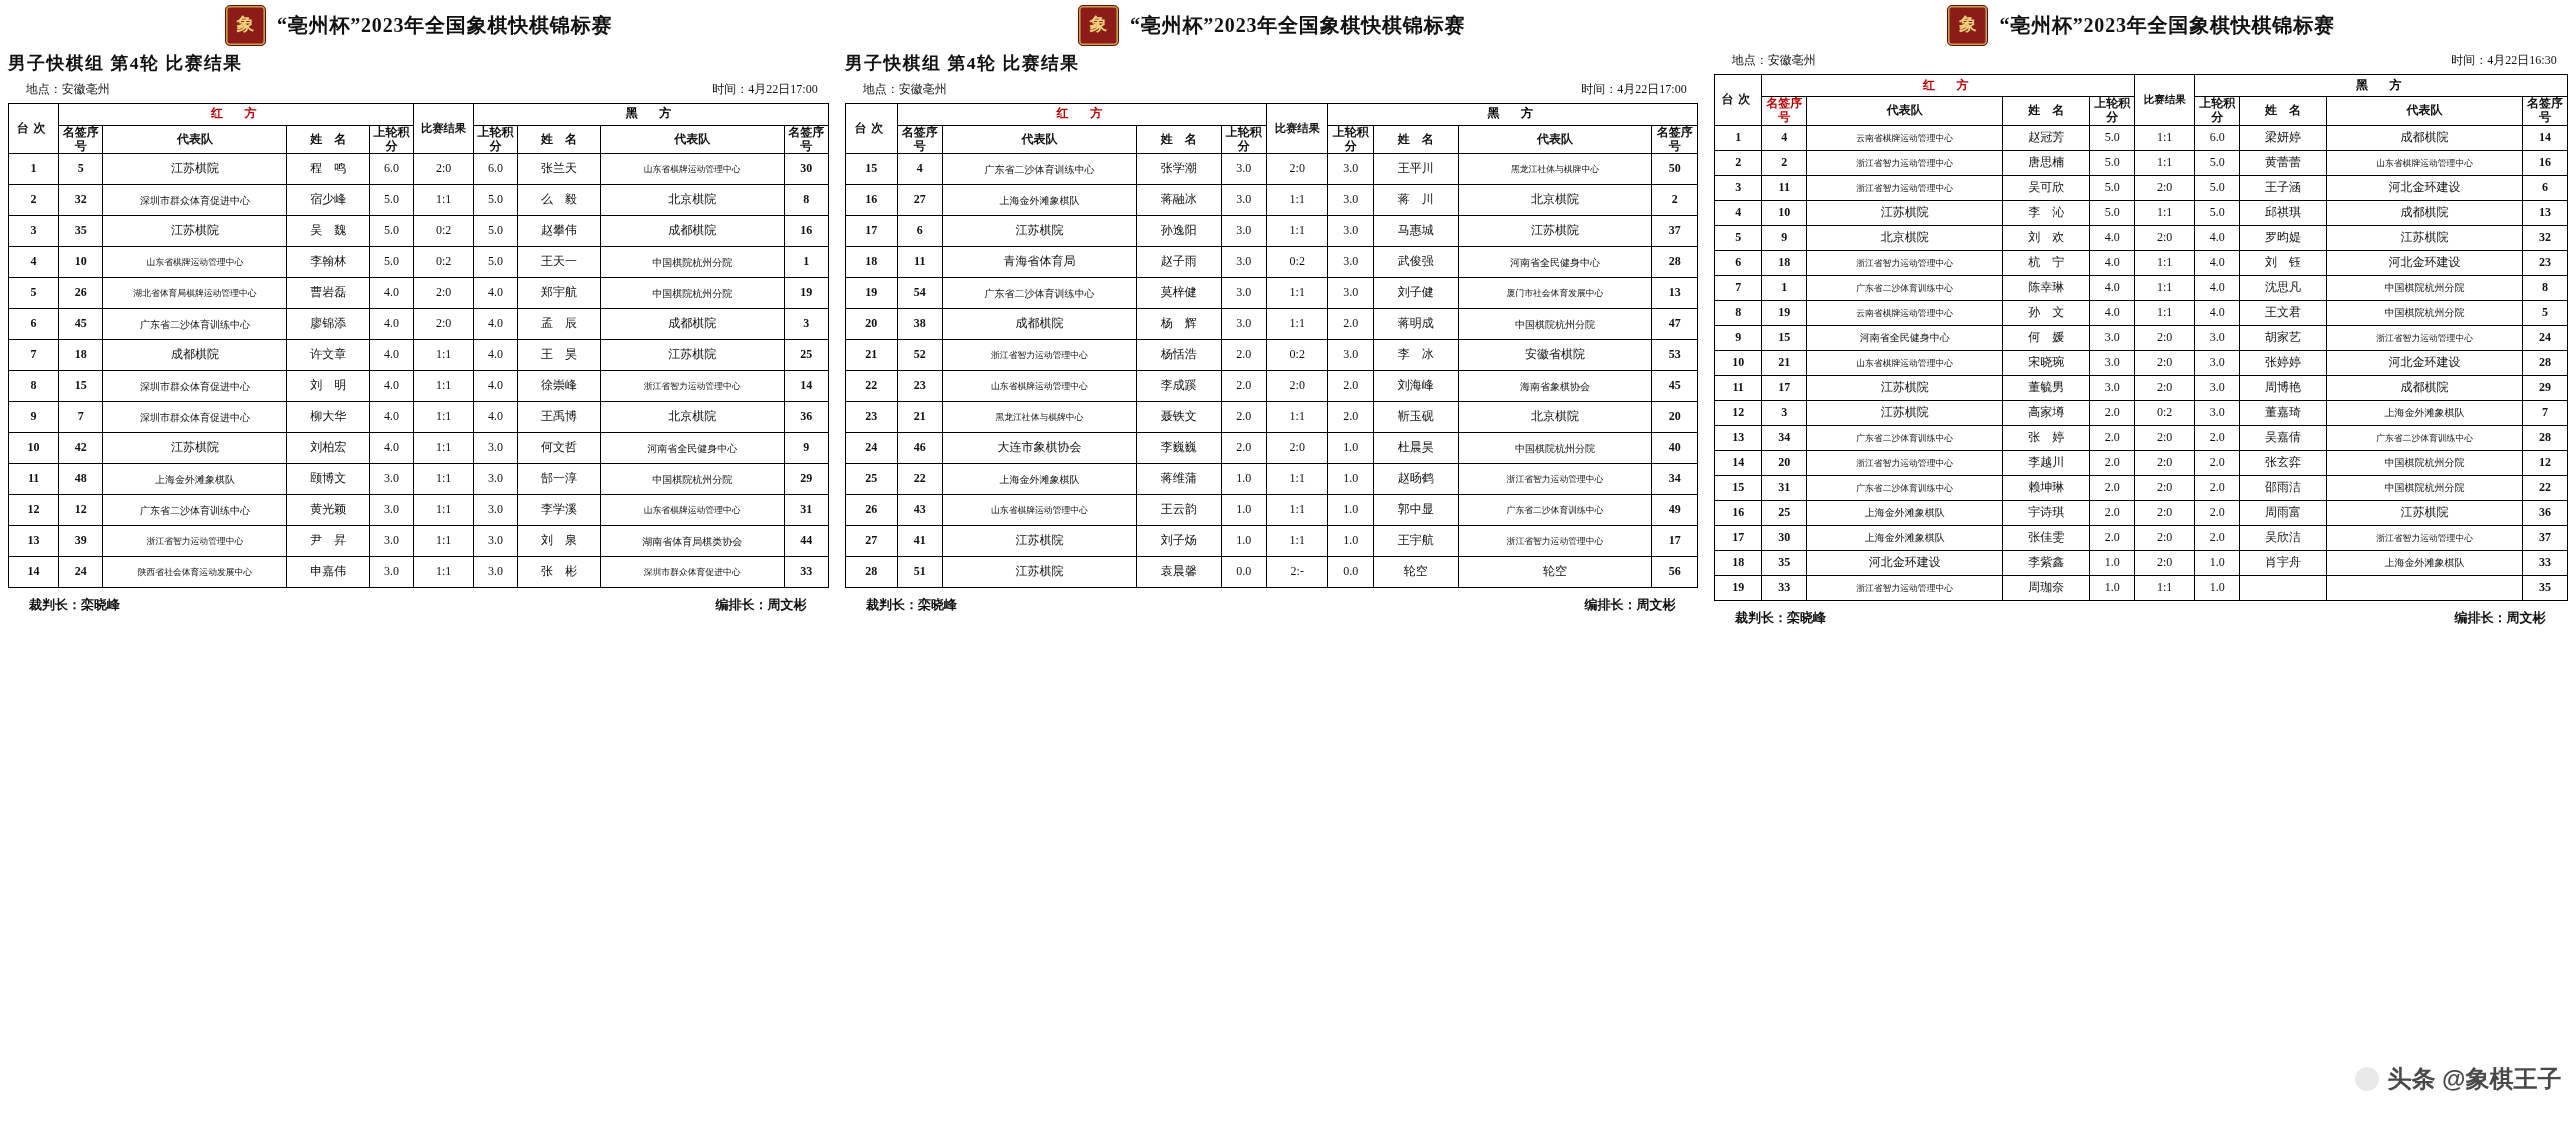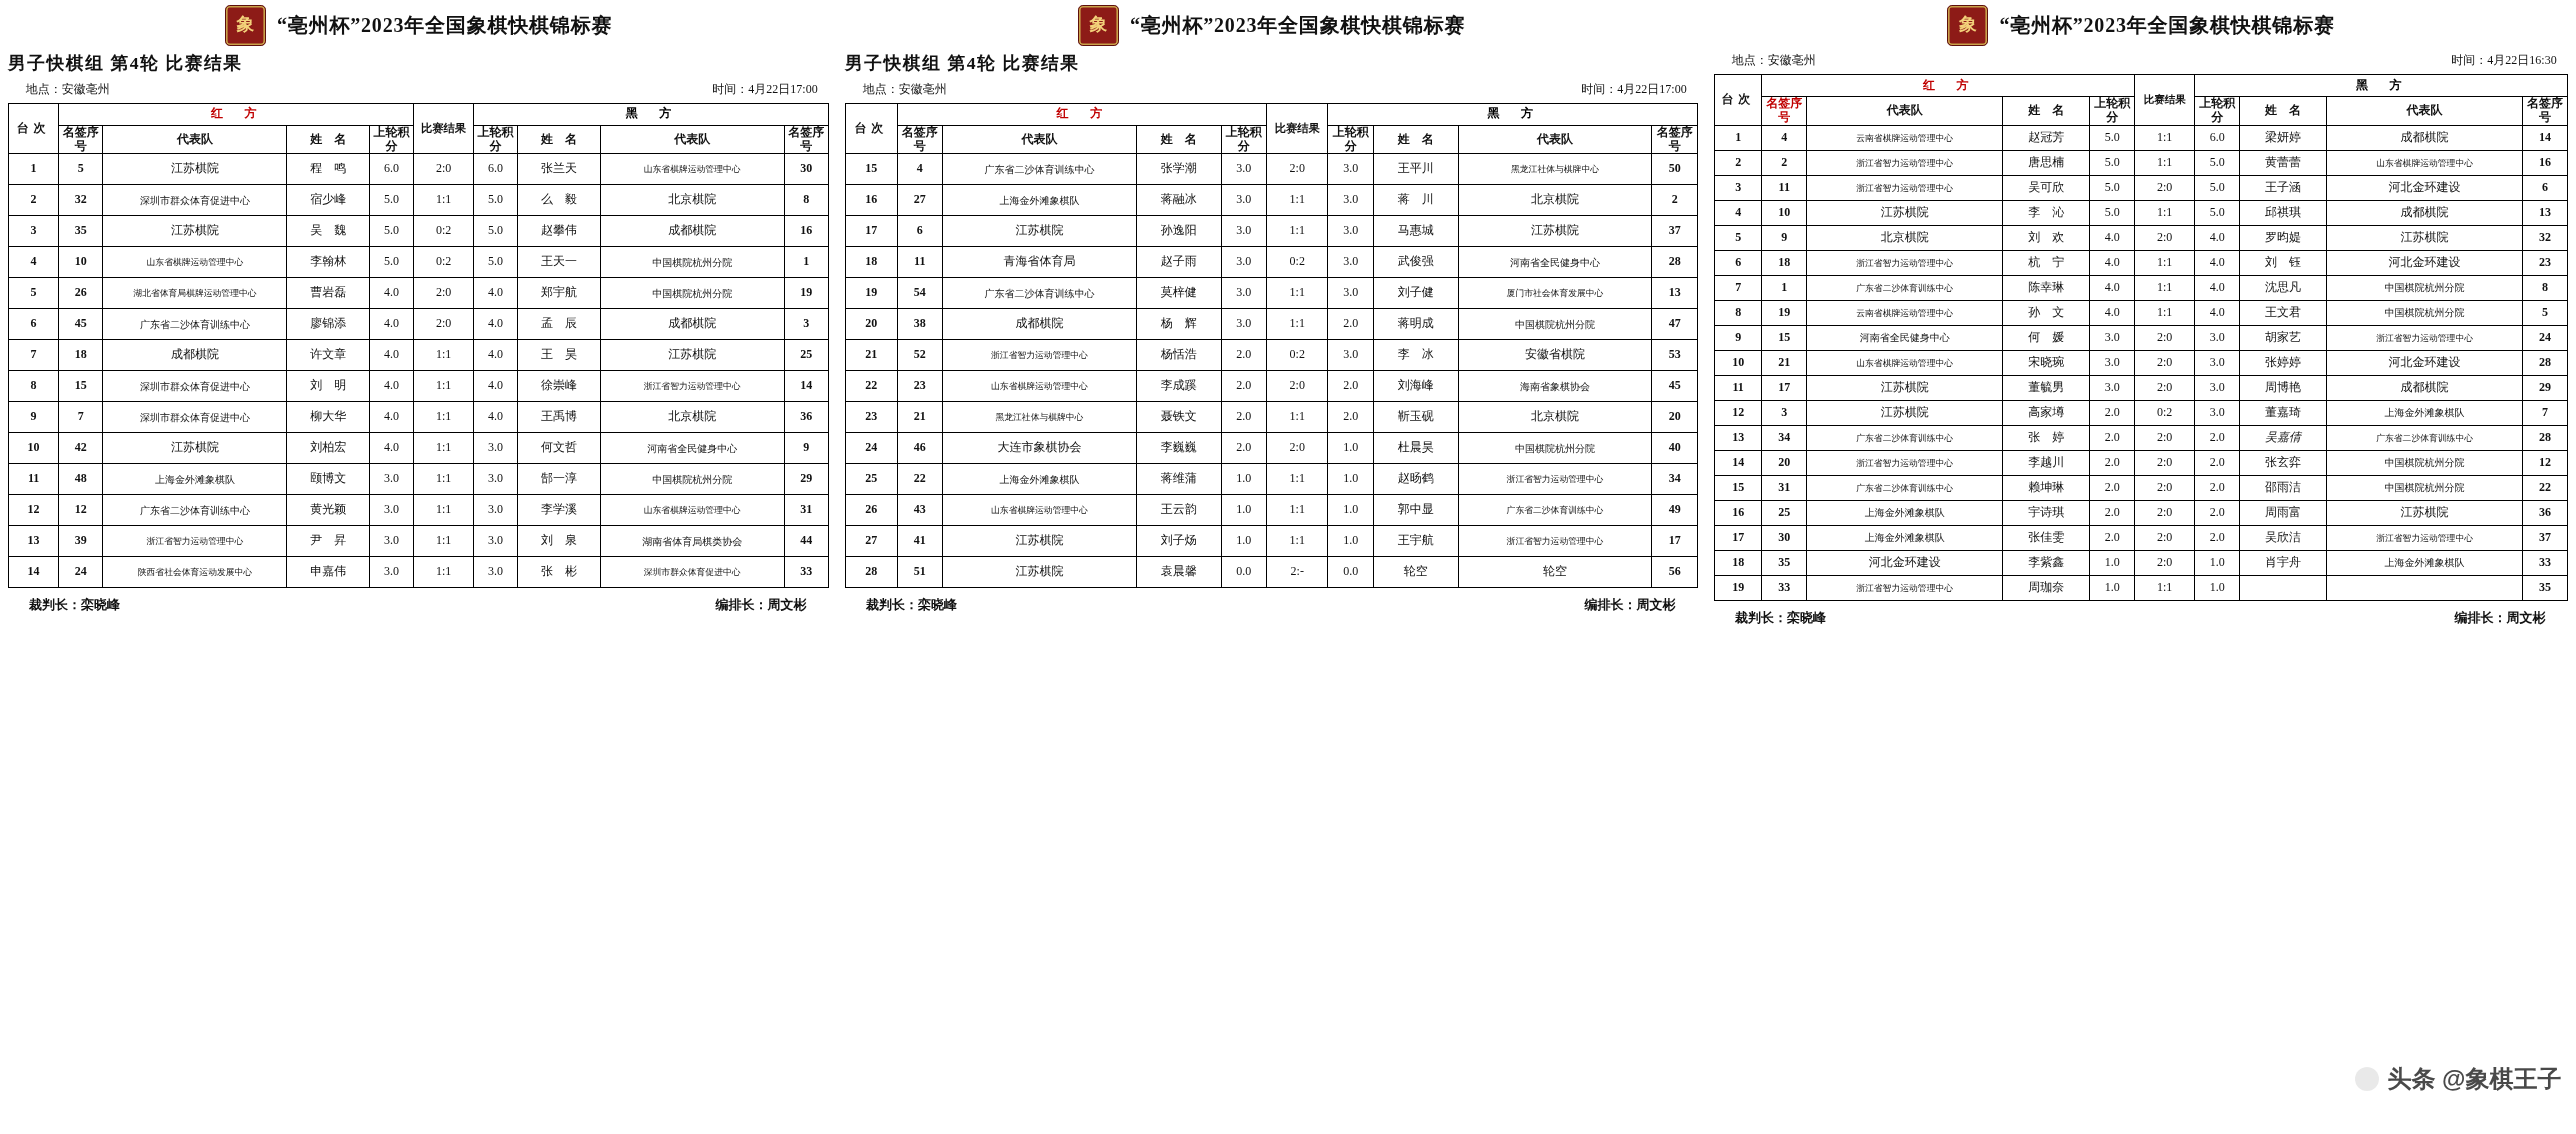--- a/index.html
+++ b/index.html
@@ -678,21 +678,21 @@
             <td class="seed" style="height: 24px;">7</td>
           </tr>
           <tr style="height: 24px;">
             <td class="no" style="height: 24px;">13</td>
             <td class="seed" style="height: 24px;">34</td>
             <td class="team xsmall" style="height: 24px;">广东省二沙体育训练中心</td>
             <td class="name" style="height: 24px;">张　婷</td>
             <td class="pts" style="height: 24px;">2.0</td>
             <td class="res" style="height: 24px;">2:0</td>
             <td class="pts" style="height: 24px;">2.0</td>
-            <td class="name" style="height: 24px; font-style: italic;">吴嘉倩</td>
+            <td class="name" style="height: 24px;">吴嘉倩</td>
             <td class="team xsmall" style="height: 24px;">广东省二沙体育训练中心</td>
             <td class="seed" style="height: 24px;">28</td>
           </tr>
           <tr style="height: 24px;">
             <td class="no" style="height: 24px;">14</td>
             <td class="seed" style="height: 24px;">20</td>
             <td class="team xsmall" style="height: 24px;">浙江省智力运动管理中心</td>
             <td class="name" style="height: 24px;">李越川</td>
             <td class="pts" style="height: 24px;">2.0</td>
             <td class="res" style="height: 24px;">2:0</td>

